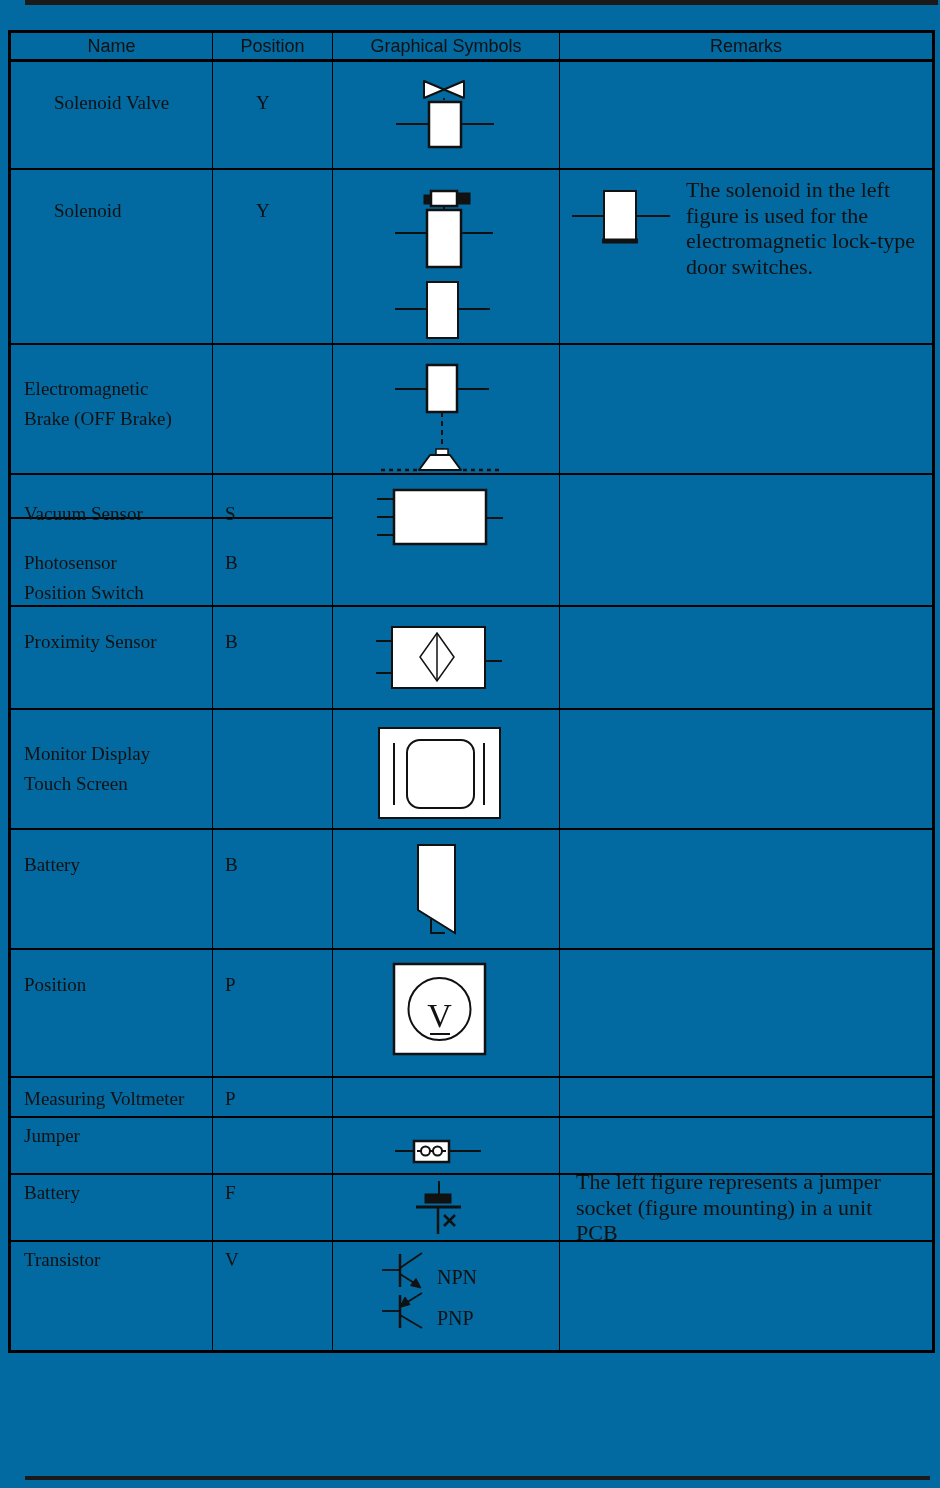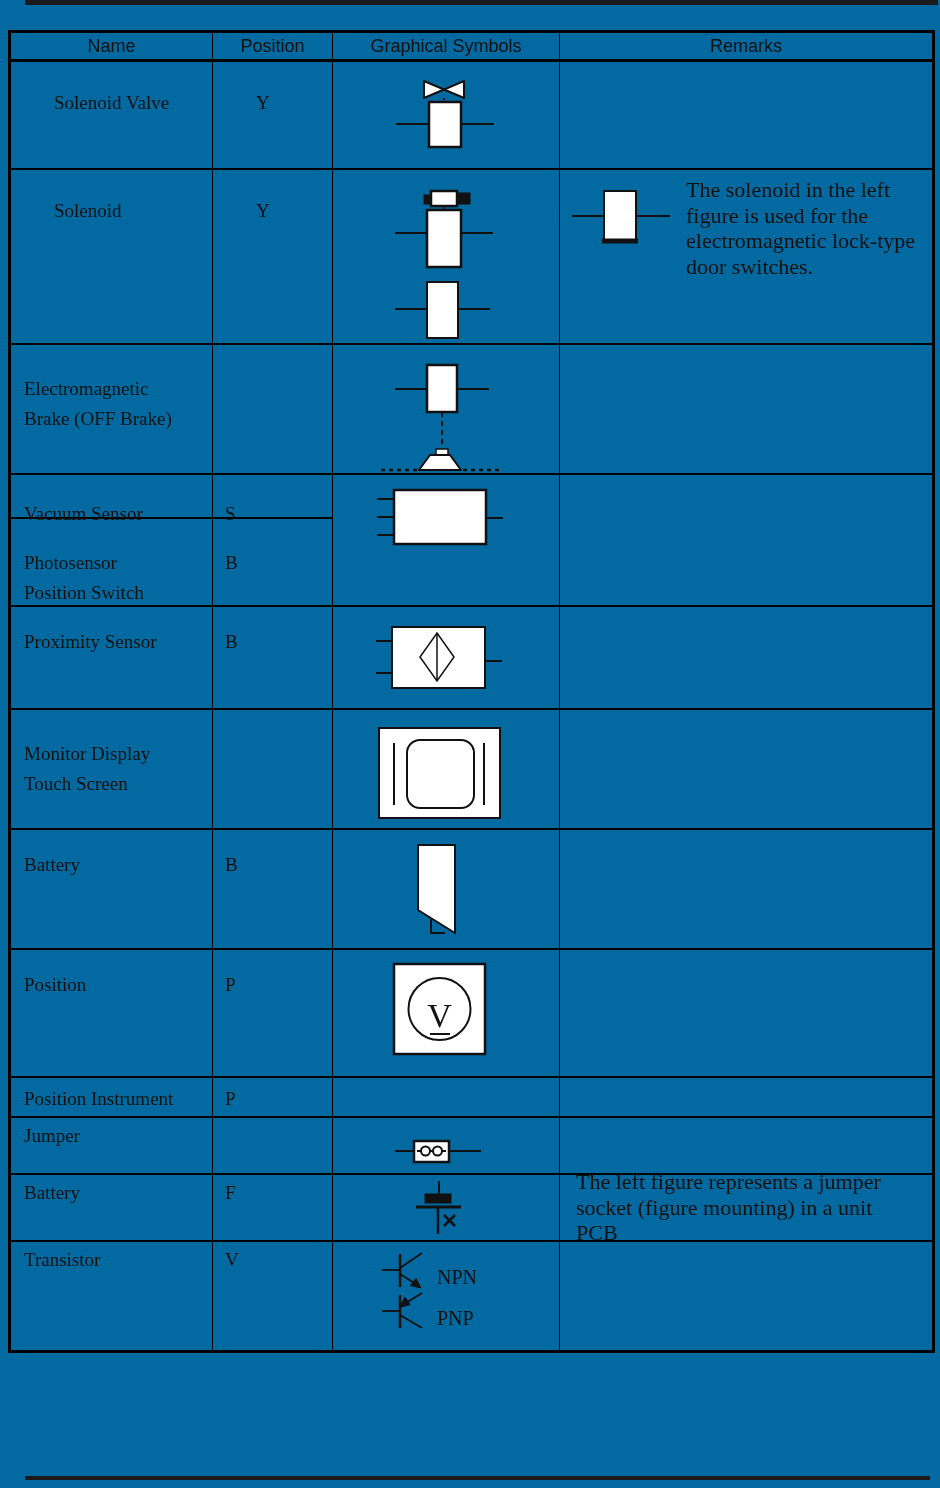--- a/index.html
+++ b/index.html
@@ -173,21 +173,21 @@
     <div class="cell gfx">
       <svg width="226" height="126" viewBox="0 0 226 126">
         <rect x="61" y="14" width="91" height="90" fill="#fff" stroke-width="2.5"></rect>
         <circle cx="106.5" cy="59" r="31" fill="#fff" stroke-width="2"></circle>
         <text x="106.5" y="77" font-size="34" text-anchor="middle">V</text>
         <line x1="97" y1="84" x2="117" y2="84" stroke-width="2"></line>
       </svg>
     </div>
     <div class="cell lastcol"></div>
 
-    <div class="cell name pt7">Position Instrument</div>
+    <div class="cell name pt7">Measuring Voltmeter</div>
     <div class="cell sym pt7">P</div>
     <div class="cell"></div>
     <div class="cell lastcol"></div>
 
     <div class="cell name pt11">Jumper</div>
     <div class="cell sym pt11"></div>
     <div class="cell gfx">
       <svg width="226" height="55" viewBox="0 0 226 55">
         <line x1="62" y1="33" x2="81" y2="33" stroke-width="2"></line>
         <line x1="116" y1="33" x2="148" y2="33" stroke-width="2"></line>

